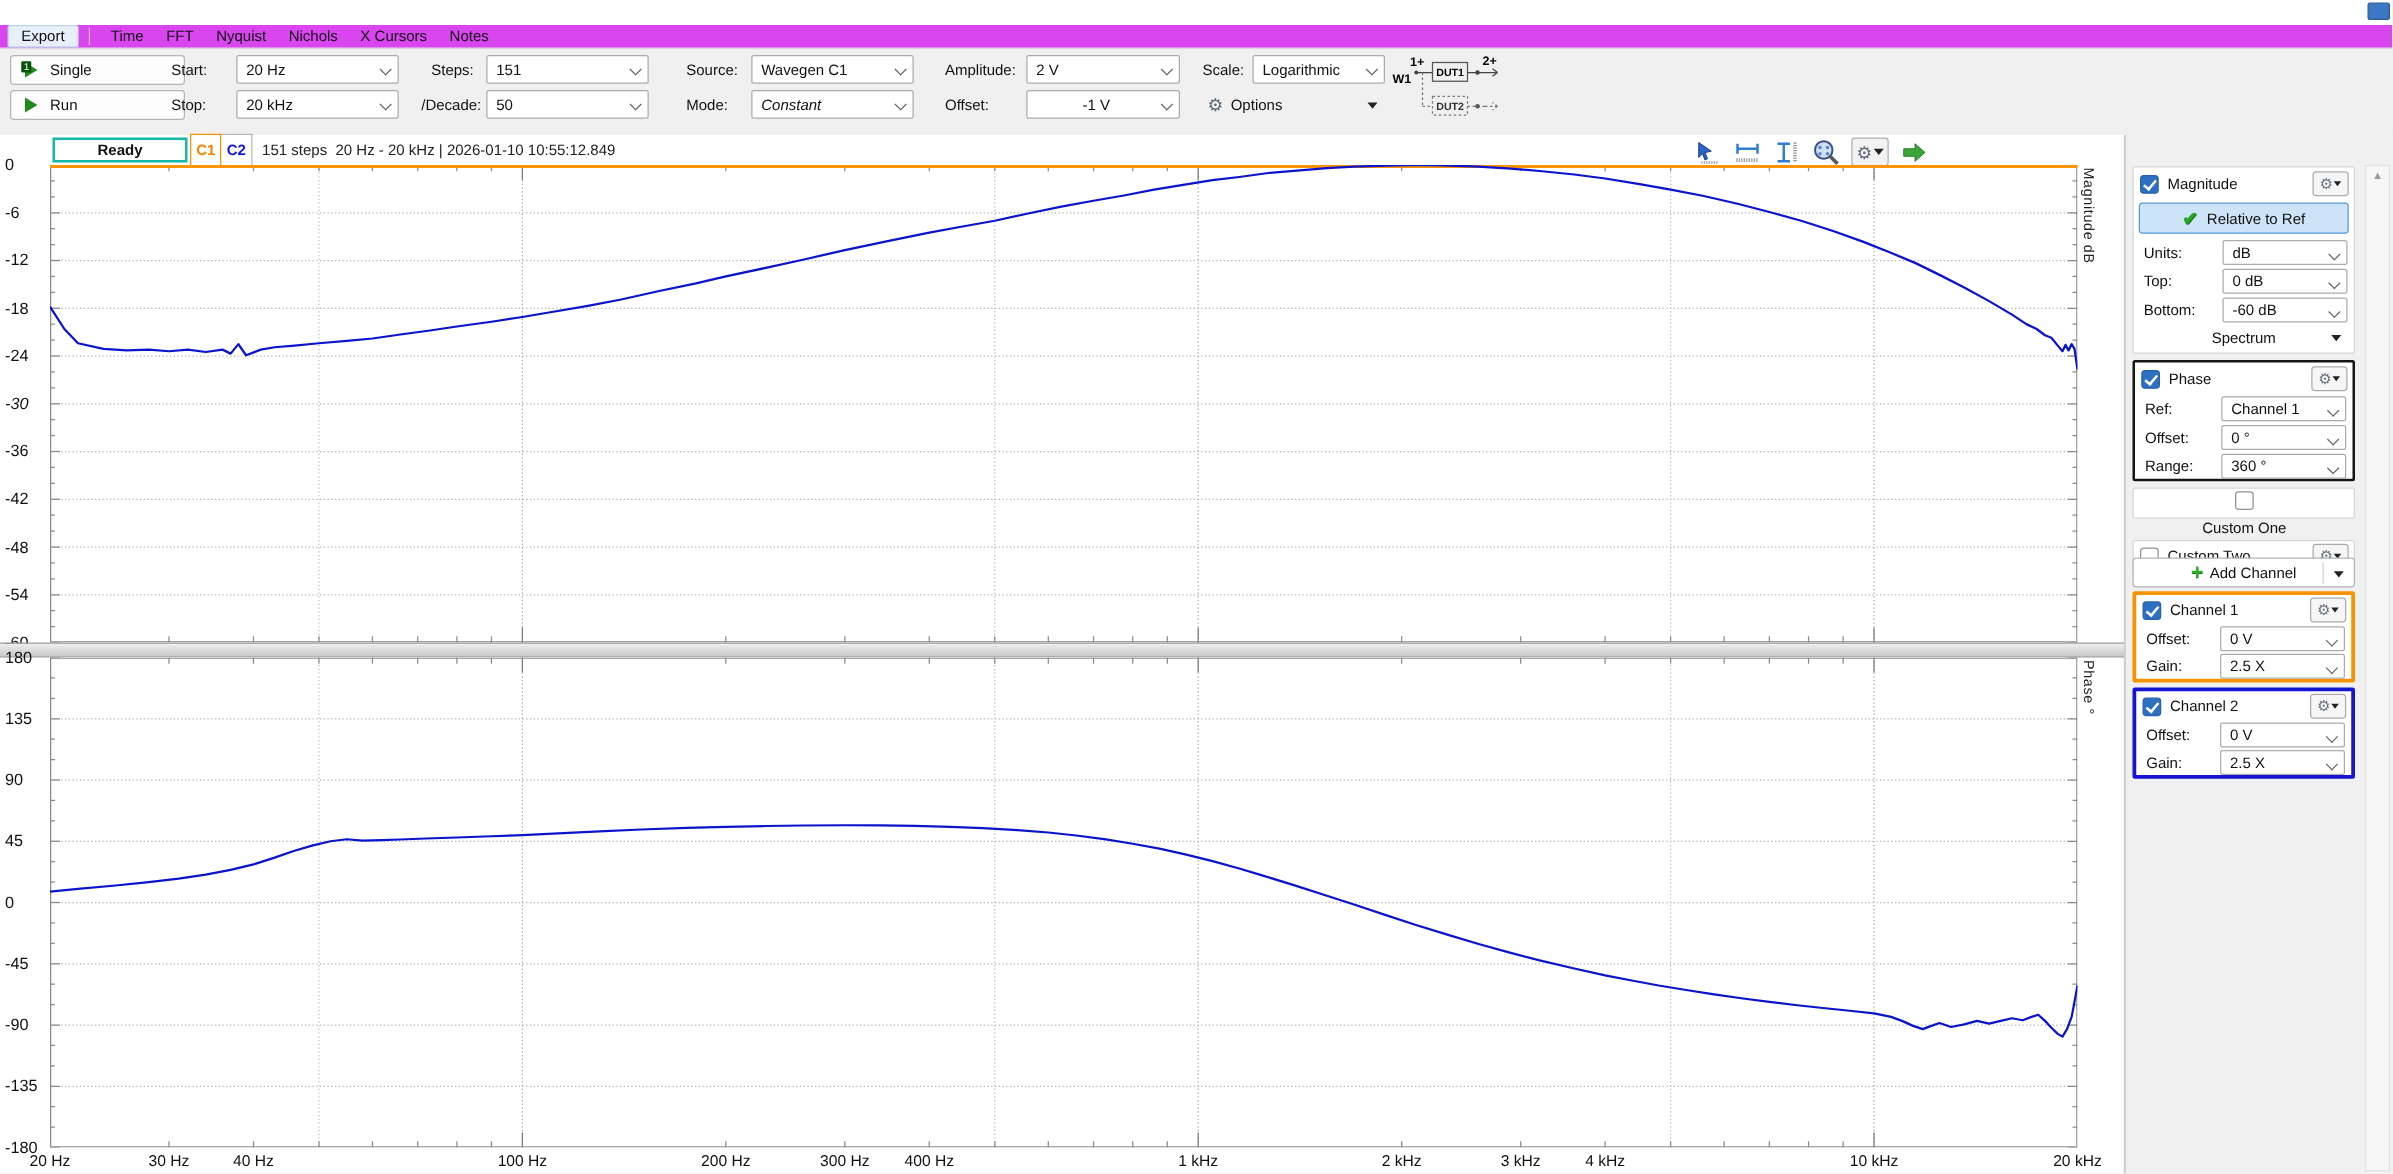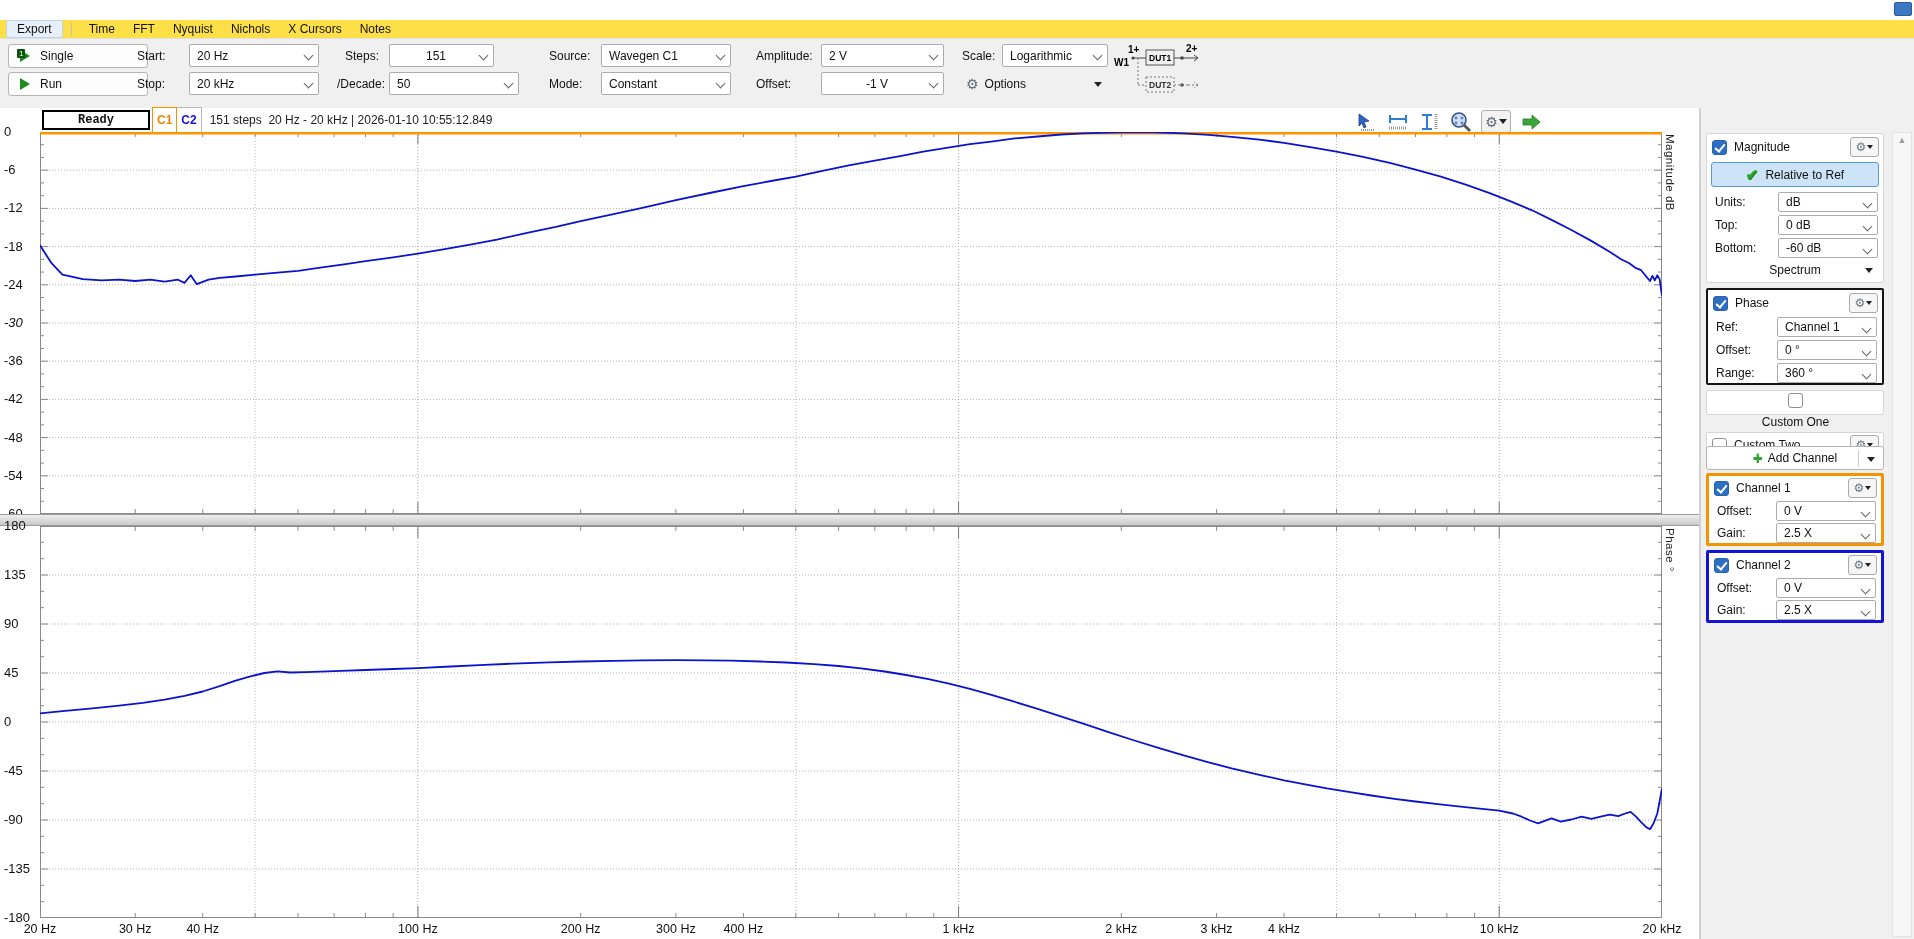--- a/index.html
+++ b/index.html
@@ -1,39 +1,39 @@
 <!DOCTYPE html>
 <html><head>
 <meta charset="utf-8">
 <style>
   html,body{margin:0;padding:0;background:#e8e8e8;}
   .app{position:relative;width:1914px;height:939px;background:#ffffff;font-family:"Liberation Sans",sans-serif;font-size:12px;color:#111;overflow:hidden;}
   
   .menubar{position:absolute;left:0;top:0;width:1914px;height:20px;background:#f8f8f8;display:flex;align-items:center;gap:22px;padding-left:10px;box-sizing:border-box;}
   .menu-item{cursor:default;}
-  .tabbar{position:absolute;left:0;top:20px;width:1914px;height:19px;background:#fde047;border-bottom:1px solid #e0e0e0;display:flex;align-items:center;box-sizing:border-box;}
+  .tabbar{position:absolute;left:0;top:20px;width:1914px;height:19px;background:#d946ef;border-bottom:1px solid #e0e0e0;display:flex;align-items:center;box-sizing:border-box;}
   .tab-export{padding:1px 10px;margin-left:6px;background:#e7f0fa;border:1px solid #bcd4ea;border-radius:2px;}
   .tab-sep{width:1px;height:14px;background:#c0c0c0;margin:0 8px;}
   .tab-item{padding:1px 9px;cursor:default;}
   .toolbar{position:absolute;left:0;top:39px;width:1914px;height:69px;background:#f0f0f0;border-bottom:1px solid #dadada;}
   .tbrow{position:absolute;left:0;right:0;height:24px;}
   .tbtn{position:absolute;left:8px;width:140px;height:24px;background:#fdfdfd;border:1px solid #b5b5b5;border-radius:3px;display:flex;align-items:center;gap:8px;padding-left:8px;box-sizing:border-box;}
   .picon{position:relative;width:15px;height:14px;flex:0 0 auto;}
   .ptri{position:absolute;left:3px;top:1px;width:0;height:0;border-left:10px solid #1d8c1d;border-top:6px solid transparent;border-bottom:6px solid transparent;}
   .pbadge{position:absolute;left:0;top:0;background:#0a520a;color:#fff;font-size:8px;line-height:9px;padding:0 2px;border-radius:1px;}
   .tlabel{position:absolute;line-height:24px;}
   .combo{position:absolute;height:23px;background:#fff;border:1px solid #acacac;border-radius:2px;display:flex;align-items:center;padding:0 18px 0 7px;box-sizing:border-box;}
   .chev{position:absolute;right:6px;top:7px;width:6px;height:6px;border-right:1.4px solid #666;border-bottom:1.4px solid #666;transform:rotate(45deg);}
   .options-btn{position:absolute;left:960px;top:0;width:148px;height:24px;display:flex;align-items:center;gap:6px;padding:0 6px;box-sizing:border-box;}
   .gear-glyph{font-size:14px;color:#5d6a75;}
   .caret{width:0;height:0;border-left:4px solid transparent;border-right:4px solid transparent;border-top:5px solid #222;}
   .diagram{position:absolute;left:1112px;top:3px;}
   
   .plot-header{position:absolute;left:0;top:108px;width:1700px;height:24px;background:#fff;display:flex;align-items:center;}
-  .ready-box{margin-left:42px;width:108px;height:20px;border:2px solid #000000;display:flex;align-items:center;justify-content:center;font-weight:bold;box-sizing:border-box;font-family:Liberation Mono, monospace;}
+  .ready-box{margin-left:42px;width:108px;height:20px;border:2px solid #14b8a6;display:flex;align-items:center;justify-content:center;font-weight:bold;box-sizing:border-box;}
   .cbox{height:27px;padding:0 4px;display:flex;align-items:center;font-weight:bold;box-sizing:border-box;}
   .c1box{margin-left:2px;border:1px solid #f59300;color:#f58400;}
   .c2box{border:1px solid #b9b9b9;border-left:none;color:#1414dd;}
   .hinfo{margin-left:8px;white-space:pre;color:#222;}
   .hicons{position:absolute;right:158px;top:2px;display:flex;align-items:center;gap:9px;}
   .gearbtn-top{width:28px;height:21px;border:1px solid #b0b0b0;border-radius:3px;background:#f2f2f2;display:flex;align-items:center;justify-content:center;gap:1px;}
   
   .plot-svg{position:absolute;background:#fff;}
   .divider{position:absolute;left:0;top:514px;width:1700px;height:12px;background:linear-gradient(#efefef,#c9c9c9);border-top:1px solid #9a9a9a;border-bottom:1px solid #9a9a9a;box-sizing:border-box;}
   .ylabels span{position:absolute;left:4px;font-size:13px;color:#111;}
@@ -98,21 +98,21 @@
             <span class="pbadge">1</span>
           </span>
         <span>Single</span>
       </div>
       <span class="tlabel" style="left:137px">Start:</span>
       <div class="combo" style="left:189px;width:130px;">
           <span>20 Hz</span>
           <span class="chev"></span>
         </div>
       <span class="tlabel" style="left:345px">Steps:</span>
-      <div class="combo" style="left:389px;width:105px;justify-content:center;">
+      <div class="combo" style="left:389px;width:130px;">
           <span>151</span>
           <span class="chev"></span>
         </div>
       <span class="tlabel" style="left:549px">Source:</span>
       <div class="combo" style="left:601px;width:130px;">
           <span>Wavegen C1</span>
           <span class="chev"></span>
         </div>
       <span class="tlabel" style="left:756px">Amplitude:</span>
       <div class="combo" style="left:821px;width:123px;">
@@ -136,21 +136,21 @@
       <div class="combo" style="left:189px;width:130px;">
           <span>20 kHz</span>
           <span class="chev"></span>
         </div>
       <span class="tlabel" style="left:337px">/Decade:</span>
       <div class="combo" style="left:389px;width:130px;">
           <span>50</span>
           <span class="chev"></span>
         </div>
       <span class="tlabel" style="left:549px">Mode:</span>
-      <div class="combo" style="left:601px;width:130px;">
+      <div class="combo" style="left:601px;width:130px;font-style:italic;">
           <span>Constant</span>
           <span class="chev"></span>
         </div>
       <span class="tlabel" style="left:756px">Offset:</span>
       <div class="combo" style="left:821px;width:123px;padding-left:44px;">
           <span>-1 V</span>
           <span class="chev"></span>
         </div>
       <div class="options-btn">
         <span class="gear-glyph">⚙</span>

